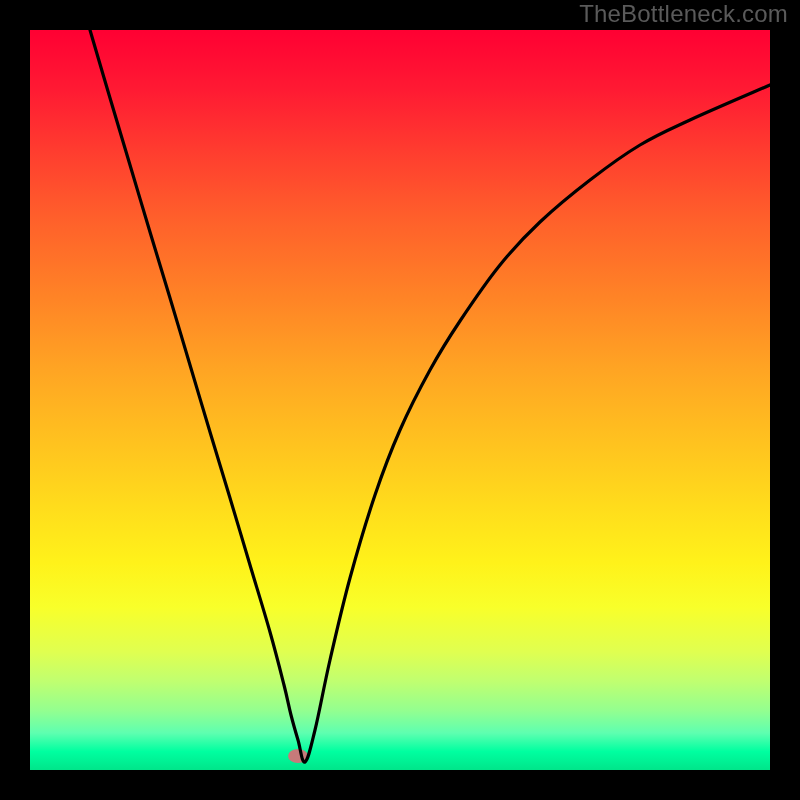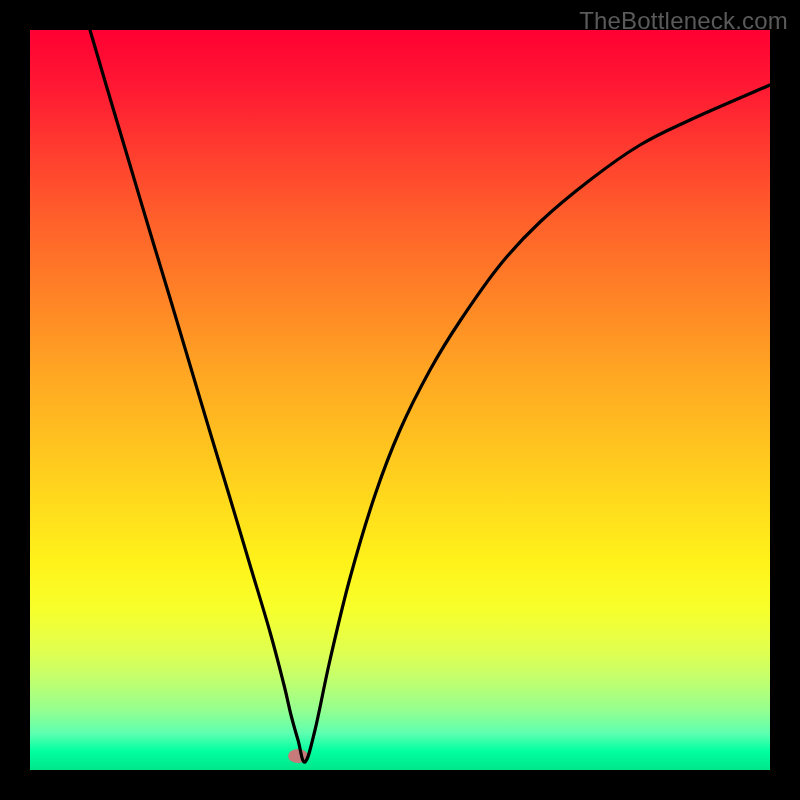--- a/index.html
+++ b/index.html
@@ -42,21 +42,21 @@
       #c0ff70 88%,
       #93ff90 92%,
       #5effb0 95%,
       #00ffa0 97.5%,
       #00e58a 100%
     );
   }
 
   .watermark {
     position: absolute;
-    top: 7px;
+    top: 0;
     right: 12px;
     color: #5a5a5a;
     font-size: 24px;
     font-weight: 400;
     letter-spacing: 0.2px;
     z-index: 20;
     margin-left: 16px;
   }
 
   .curve-svg {

